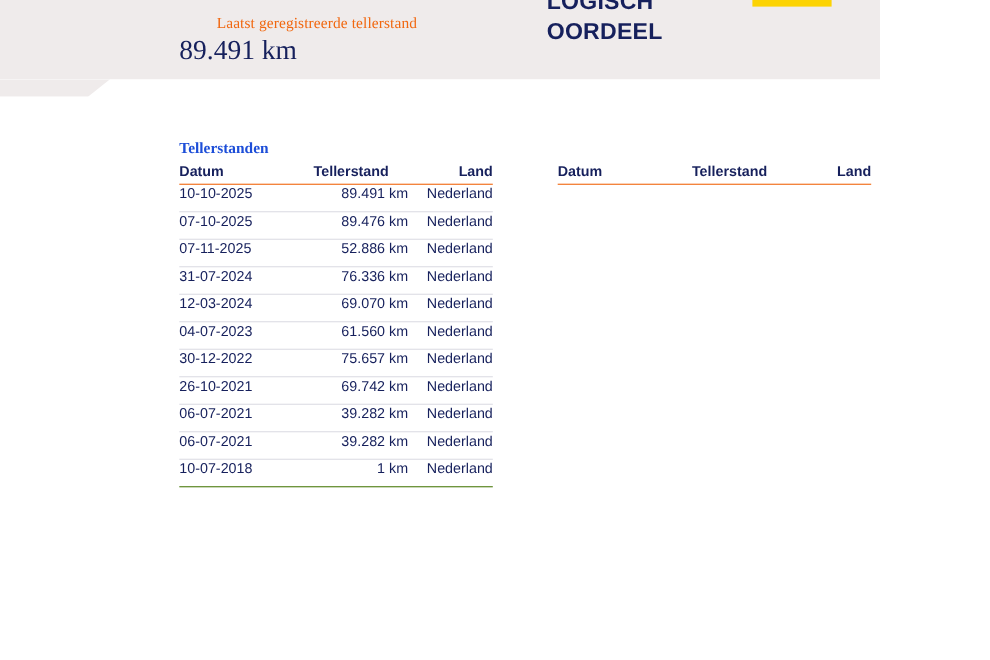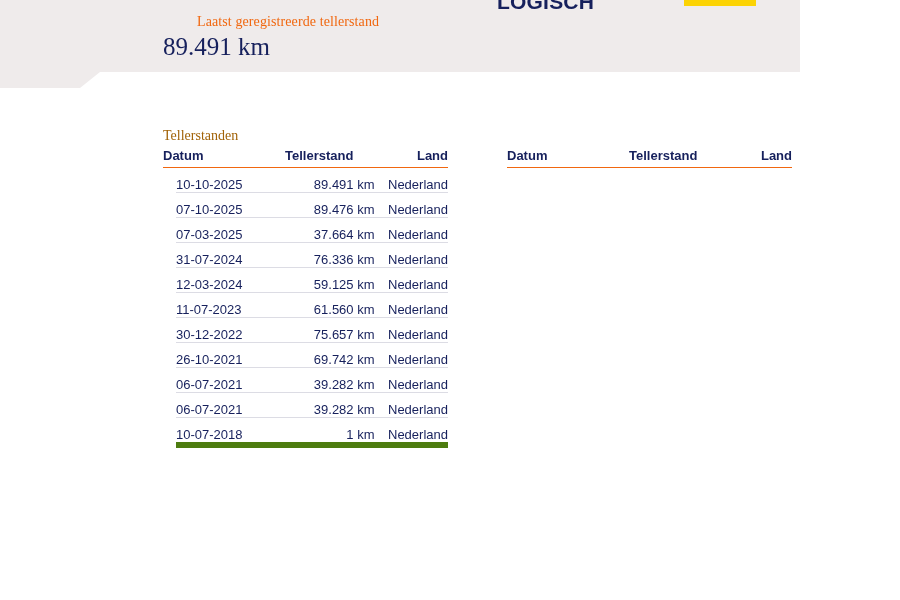--- a/index.html
+++ b/index.html
@@ -83,23 +83,23 @@
     height: 30px;
     background: #fcd303;
   }
 
   
   .section-title {
     position: absolute;
     left: 163px;
     top: 128px;
     font-family: "Liberation Serif", serif;
-    font-weight: normal;
+    font-weight: bold;
     font-size: 14px;
-    color: #a16207;
+    color: #1d4ed8;
   }
 
   .table {
     position: absolute;
     left: 163px;
     top: 148px;
     width: 285px;
     font-size: 13px;
     color: #16205c;
   }
@@ -115,41 +115,41 @@
     padding-bottom: 4px;
     border-bottom: 1.5px solid #f1670f;
     gap: 43px;
   }
   .col-date   { width: 118px; text-align: left; }
   .col-odo    { width: 90px;  text-align: right; }
   .col-country{ width: 77px;  text-align: right; }
 
   .trow {
     display: flex;
-    align-items: flex-end;
+    align-items: flex-start;
     height: 24px;
     border-bottom: 1px solid #dcdce4;
     font-size: 13px;
     color: #16205c;
-    margin-left: 13px;
   }
   .trow .col-country { text-align: right; }
-  .trow:last-child { border-bottom: 6px solid #4d7c0f; }
+  .trow:last-child { border-bottom: 1px solid #4d7c0f; }
 </style>
 </head>
 <body>
 
 <div class="banner"></div>
 <div class="banner-notch"></div>
 <div class="banner-inner">
   <div class="yellow-chip"></div>
   <div class="odo-label">Laatst geregistreerde tellerstand</div>
   <div class="odo-value">89.491 km</div>
   <div class="verdict">
     <span class="verdict-line1">LOGISCH</span>
+    <span class="verdict-line2">OORDEEL</span>
   </div>
 </div>
 
 <div class="section-title">Tellerstanden</div>
 
 <div class="table">
   <div class="thead">
     <div class="col-date">Datum</div>
     <div class="col-odo">Tellerstand</div>
     <div class="col-country">Land</div>
@@ -159,36 +159,36 @@
         <div class="col-date">10-10-2025</div>
         <div class="col-odo">89.491 km</div>
         <div class="col-country">Nederland</div>
       </div>
       <div class="trow">
         <div class="col-date">07-10-2025</div>
         <div class="col-odo">89.476 km</div>
         <div class="col-country">Nederland</div>
       </div>
       <div class="trow">
-        <div class="col-date">07-03-2025</div>
-        <div class="col-odo">37.664 km</div>
+        <div class="col-date">07-11-2025</div>
+        <div class="col-odo">52.886 km</div>
         <div class="col-country">Nederland</div>
       </div>
       <div class="trow">
         <div class="col-date">31-07-2024</div>
         <div class="col-odo">76.336 km</div>
         <div class="col-country">Nederland</div>
       </div>
       <div class="trow">
         <div class="col-date">12-03-2024</div>
-        <div class="col-odo">59.125 km</div>
-        <div class="col-country">Nederland</div>
-      </div>
-      <div class="trow">
-        <div class="col-date">11-07-2023</div>
+        <div class="col-odo">69.070 km</div>
+        <div class="col-country">Nederland</div>
+      </div>
+      <div class="trow">
+        <div class="col-date">04-07-2023</div>
         <div class="col-odo">61.560 km</div>
         <div class="col-country">Nederland</div>
       </div>
       <div class="trow">
         <div class="col-date">30-12-2022</div>
         <div class="col-odo">75.657 km</div>
         <div class="col-country">Nederland</div>
       </div>
       <div class="trow">
         <div class="col-date">26-10-2021</div>

